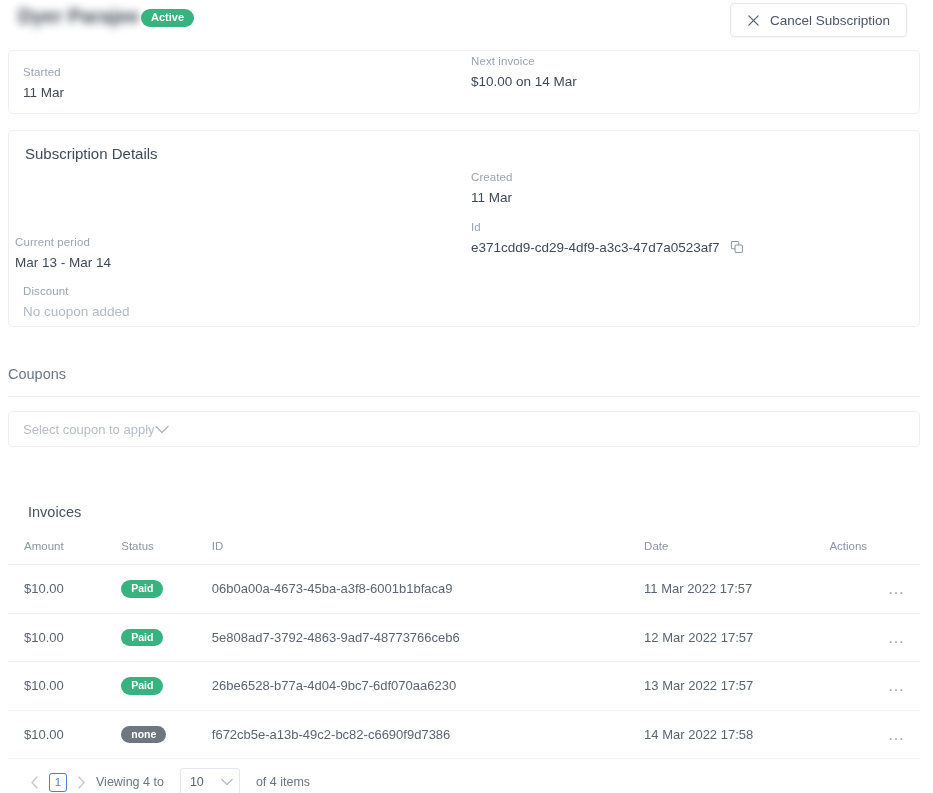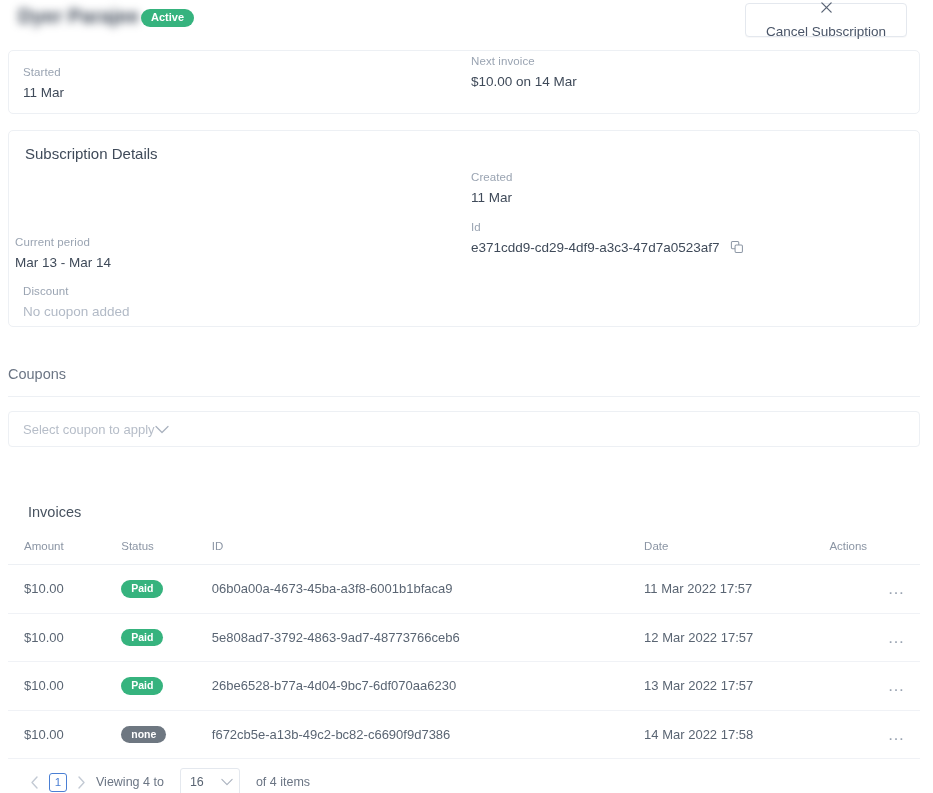--- a/index.html
+++ b/index.html
@@ -31,21 +31,20 @@
   }
   .cancel-btn {
     position: absolute; right: 26px; top: 3px;
     height: 34px; min-width: 162px;
     background: #ffffff; border: 1px solid #e4e8ee; border-radius: 4px;
     display: flex; align-items: center; justify-content: center; gap: 10px;
     padding: 0 16px;
     font-size: 13.5px; color: #4a5568;
     cursor: pointer;
     box-shadow: 0 1px 1px rgba(30,40,60,0.03);
-    flex-direction: column;
   }
   .cancel-btn .x-ico { display:flex; color:#5a6475; }
 
   
   .card {
     position: absolute;
     background: #ffffff;
     border: 1px solid #edf0f4;
     border-radius: 5px;
   }
@@ -281,21 +280,21 @@
       </svg>
     </span>
     <span class="pg-page">1</span>
     <span class="pg-arrow">
       <svg width="9" height="13" viewBox="0 0 9 13" fill="none" stroke="currentColor" stroke-width="1.4" stroke-linecap="round" stroke-linejoin="round">
         <path d="M2 1 L7 6.5 L2 12"></path>
       </svg>
     </span>
     <span class="pg-text">Viewing 4 to</span>
     <span class="pg-select">
-      <span>16</span>
+      <span>10</span>
       <span class="chev">
         <svg width="12" height="8" viewBox="0 0 14 9" fill="none" stroke="currentColor" stroke-width="1.3" stroke-linecap="round" stroke-linejoin="round">
           <path d="M1 1.5 L7 7.5 L13 1.5"></path>
         </svg>
       </span>
     </span>
     <span>of 4 items</span>
   </div>
 
 </div>

